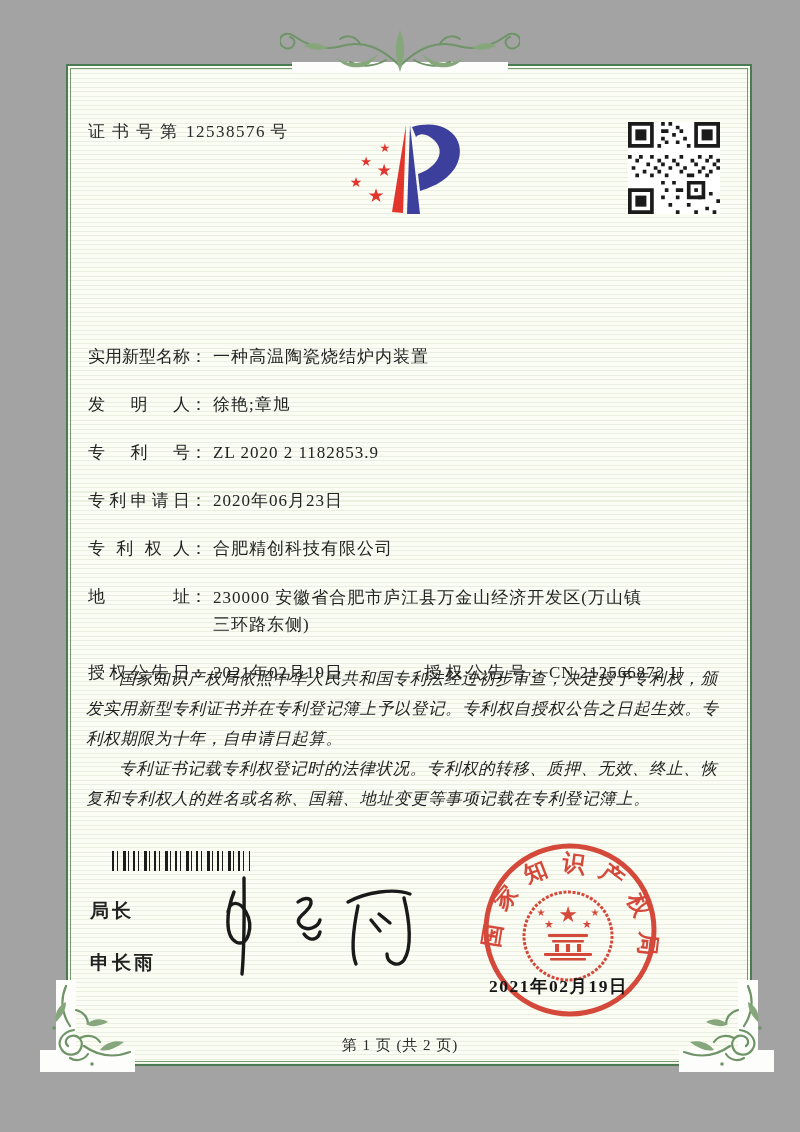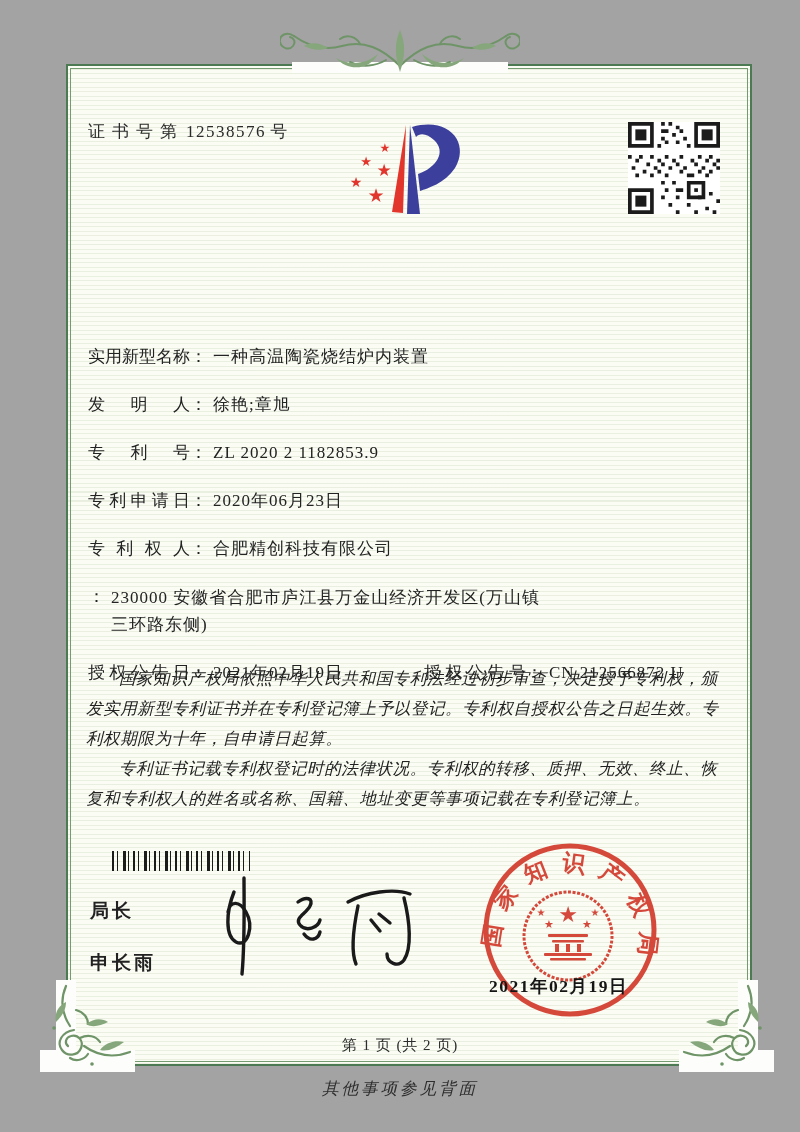--- a/index.html
+++ b/index.html
@@ -188,20 +188,21 @@
       <span class="flabel">专利申请日</span>
         <span class="fcolon">：</span>
         <span class="fval">2020年06月23日</span>
     </div>
     <div class="frow">
       <span class="flabel">专利权人</span>
         <span class="fcolon">：</span>
         <span class="fval">合肥精创科技有限公司</span>
     </div>
     <div class="frow">
+      <span class="flabel">地址</span>
         <span class="fcolon">：</span>
         <span class="fval address">230000 安徽省合肥市庐江县万金山经济开发区(万山镇三环路东侧)</span>
     </div>
     <div class="frow">
       <span class="grant-pair first">
         <span class="flabel">授权公告日</span>
           <span class="fcolon">：</span>
           <span class="fval">2021年02月19日</span>
       </span>
       <span class="grant-pair">
@@ -260,15 +261,14 @@
         <rect x="-2" y="8" width="4" height="8"></rect>
         <rect x="9" y="8" width="4" height="8"></rect>
         <rect x="-24" y="17" width="48" height="3" rx="1"></rect>
         <rect x="-18" y="22" width="36" height="2.4" rx="1"></rect>
       </g>
     </g>
   </svg>
   <div class="abs seal-date">2021年02月19日</div>
 
   <div class="abs page-footer">第 1 页 (共 2 页)</div>
-  <div class="abs back-note">其他事项参见背面</div>
 
 </div>
 
 </body></html>

